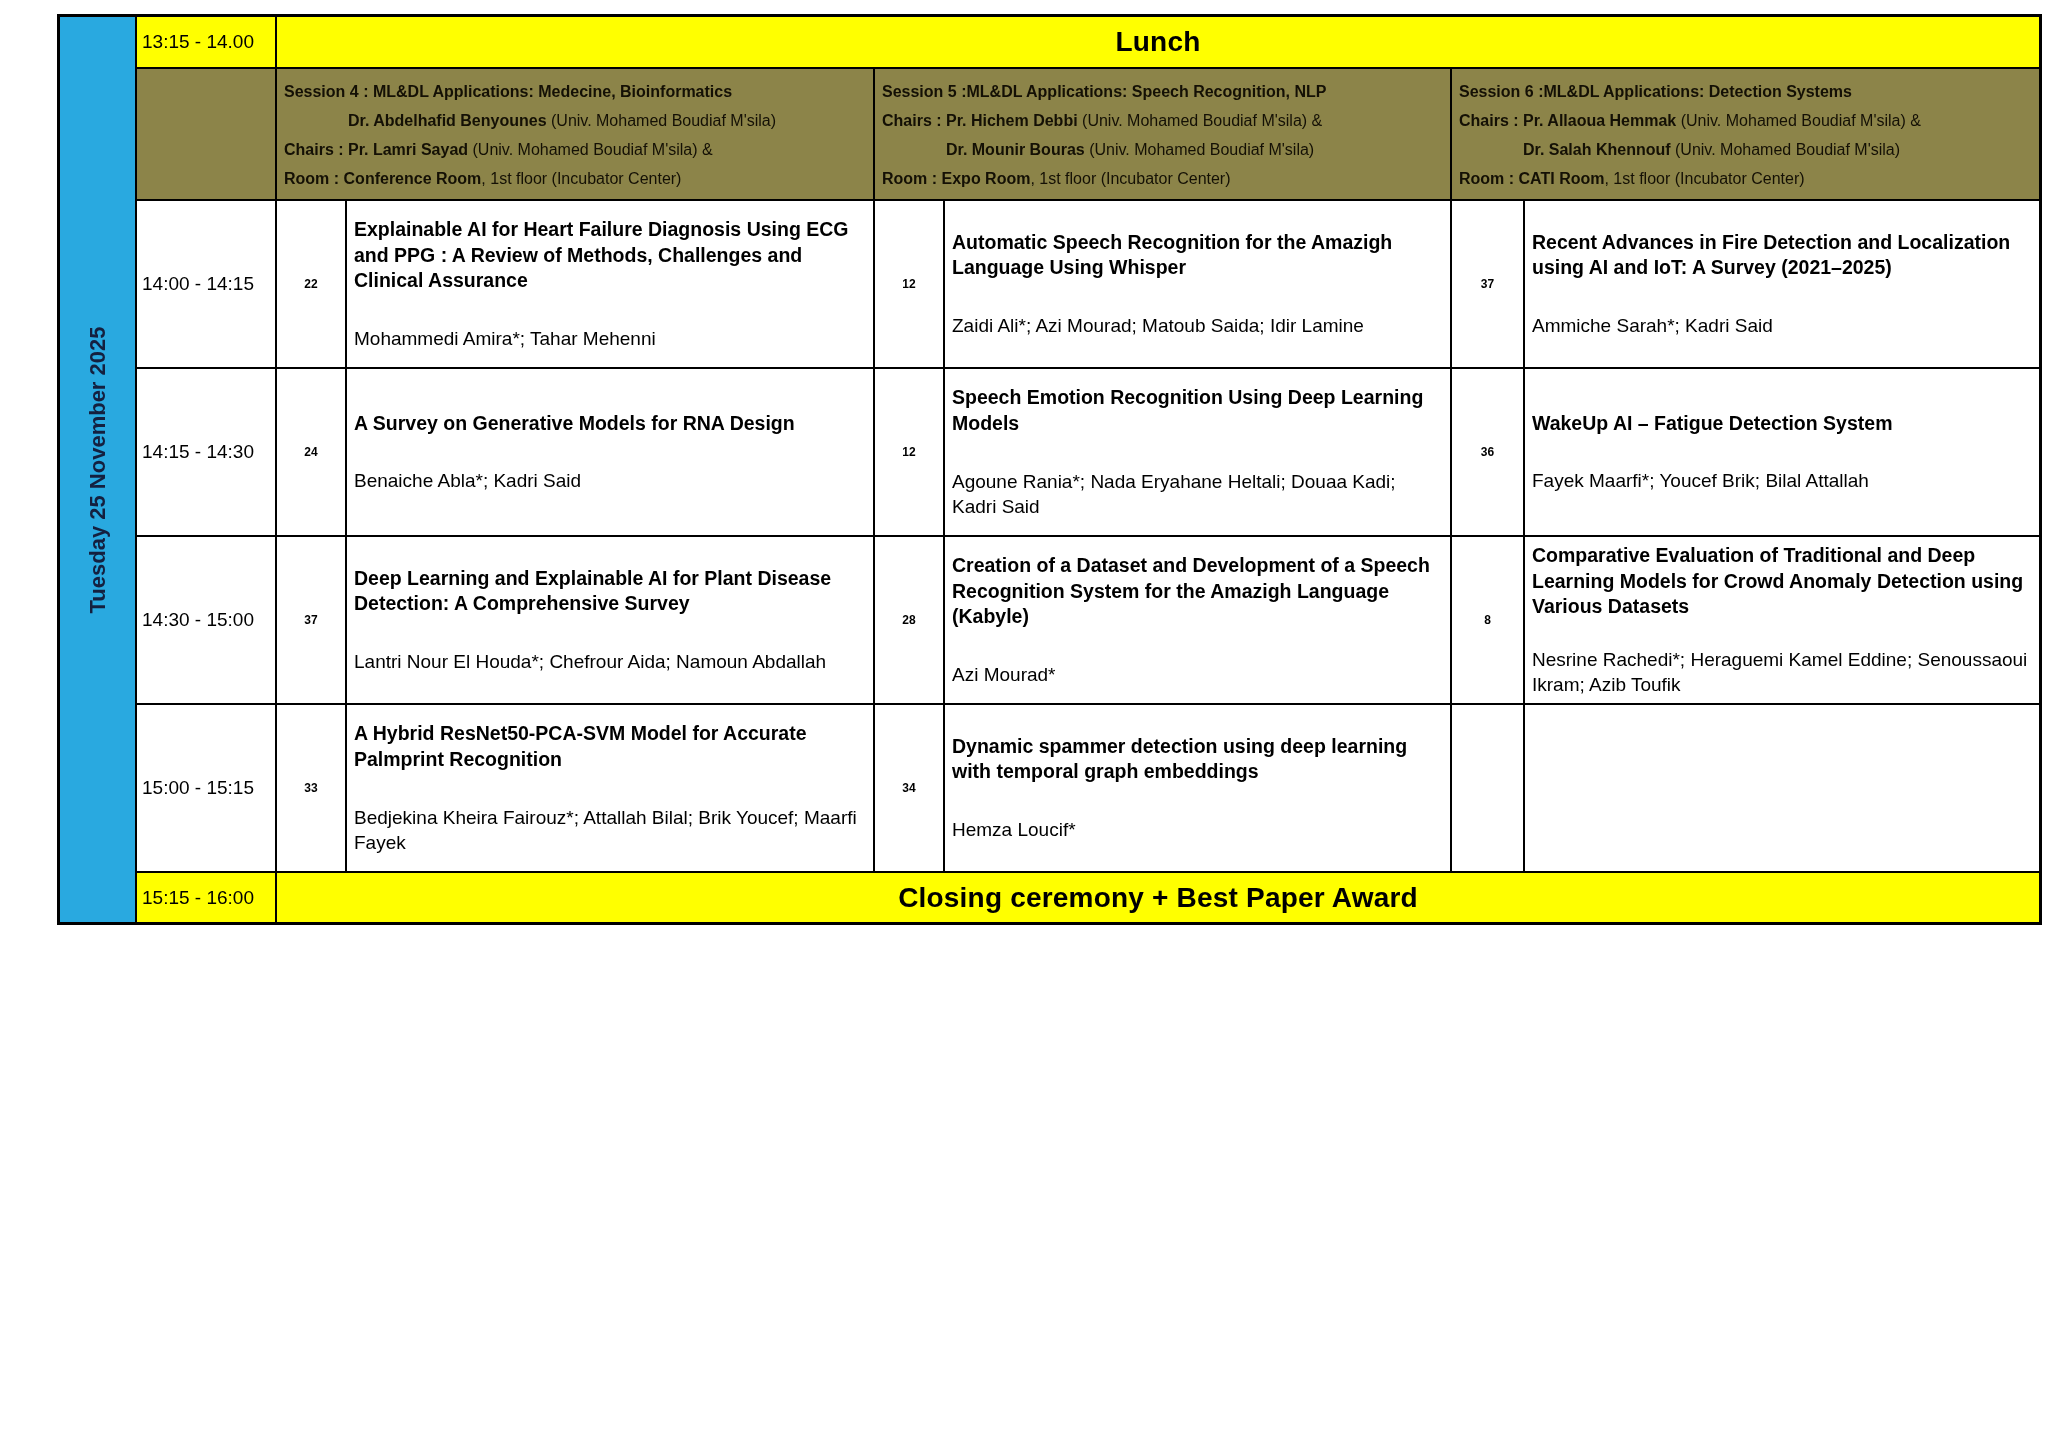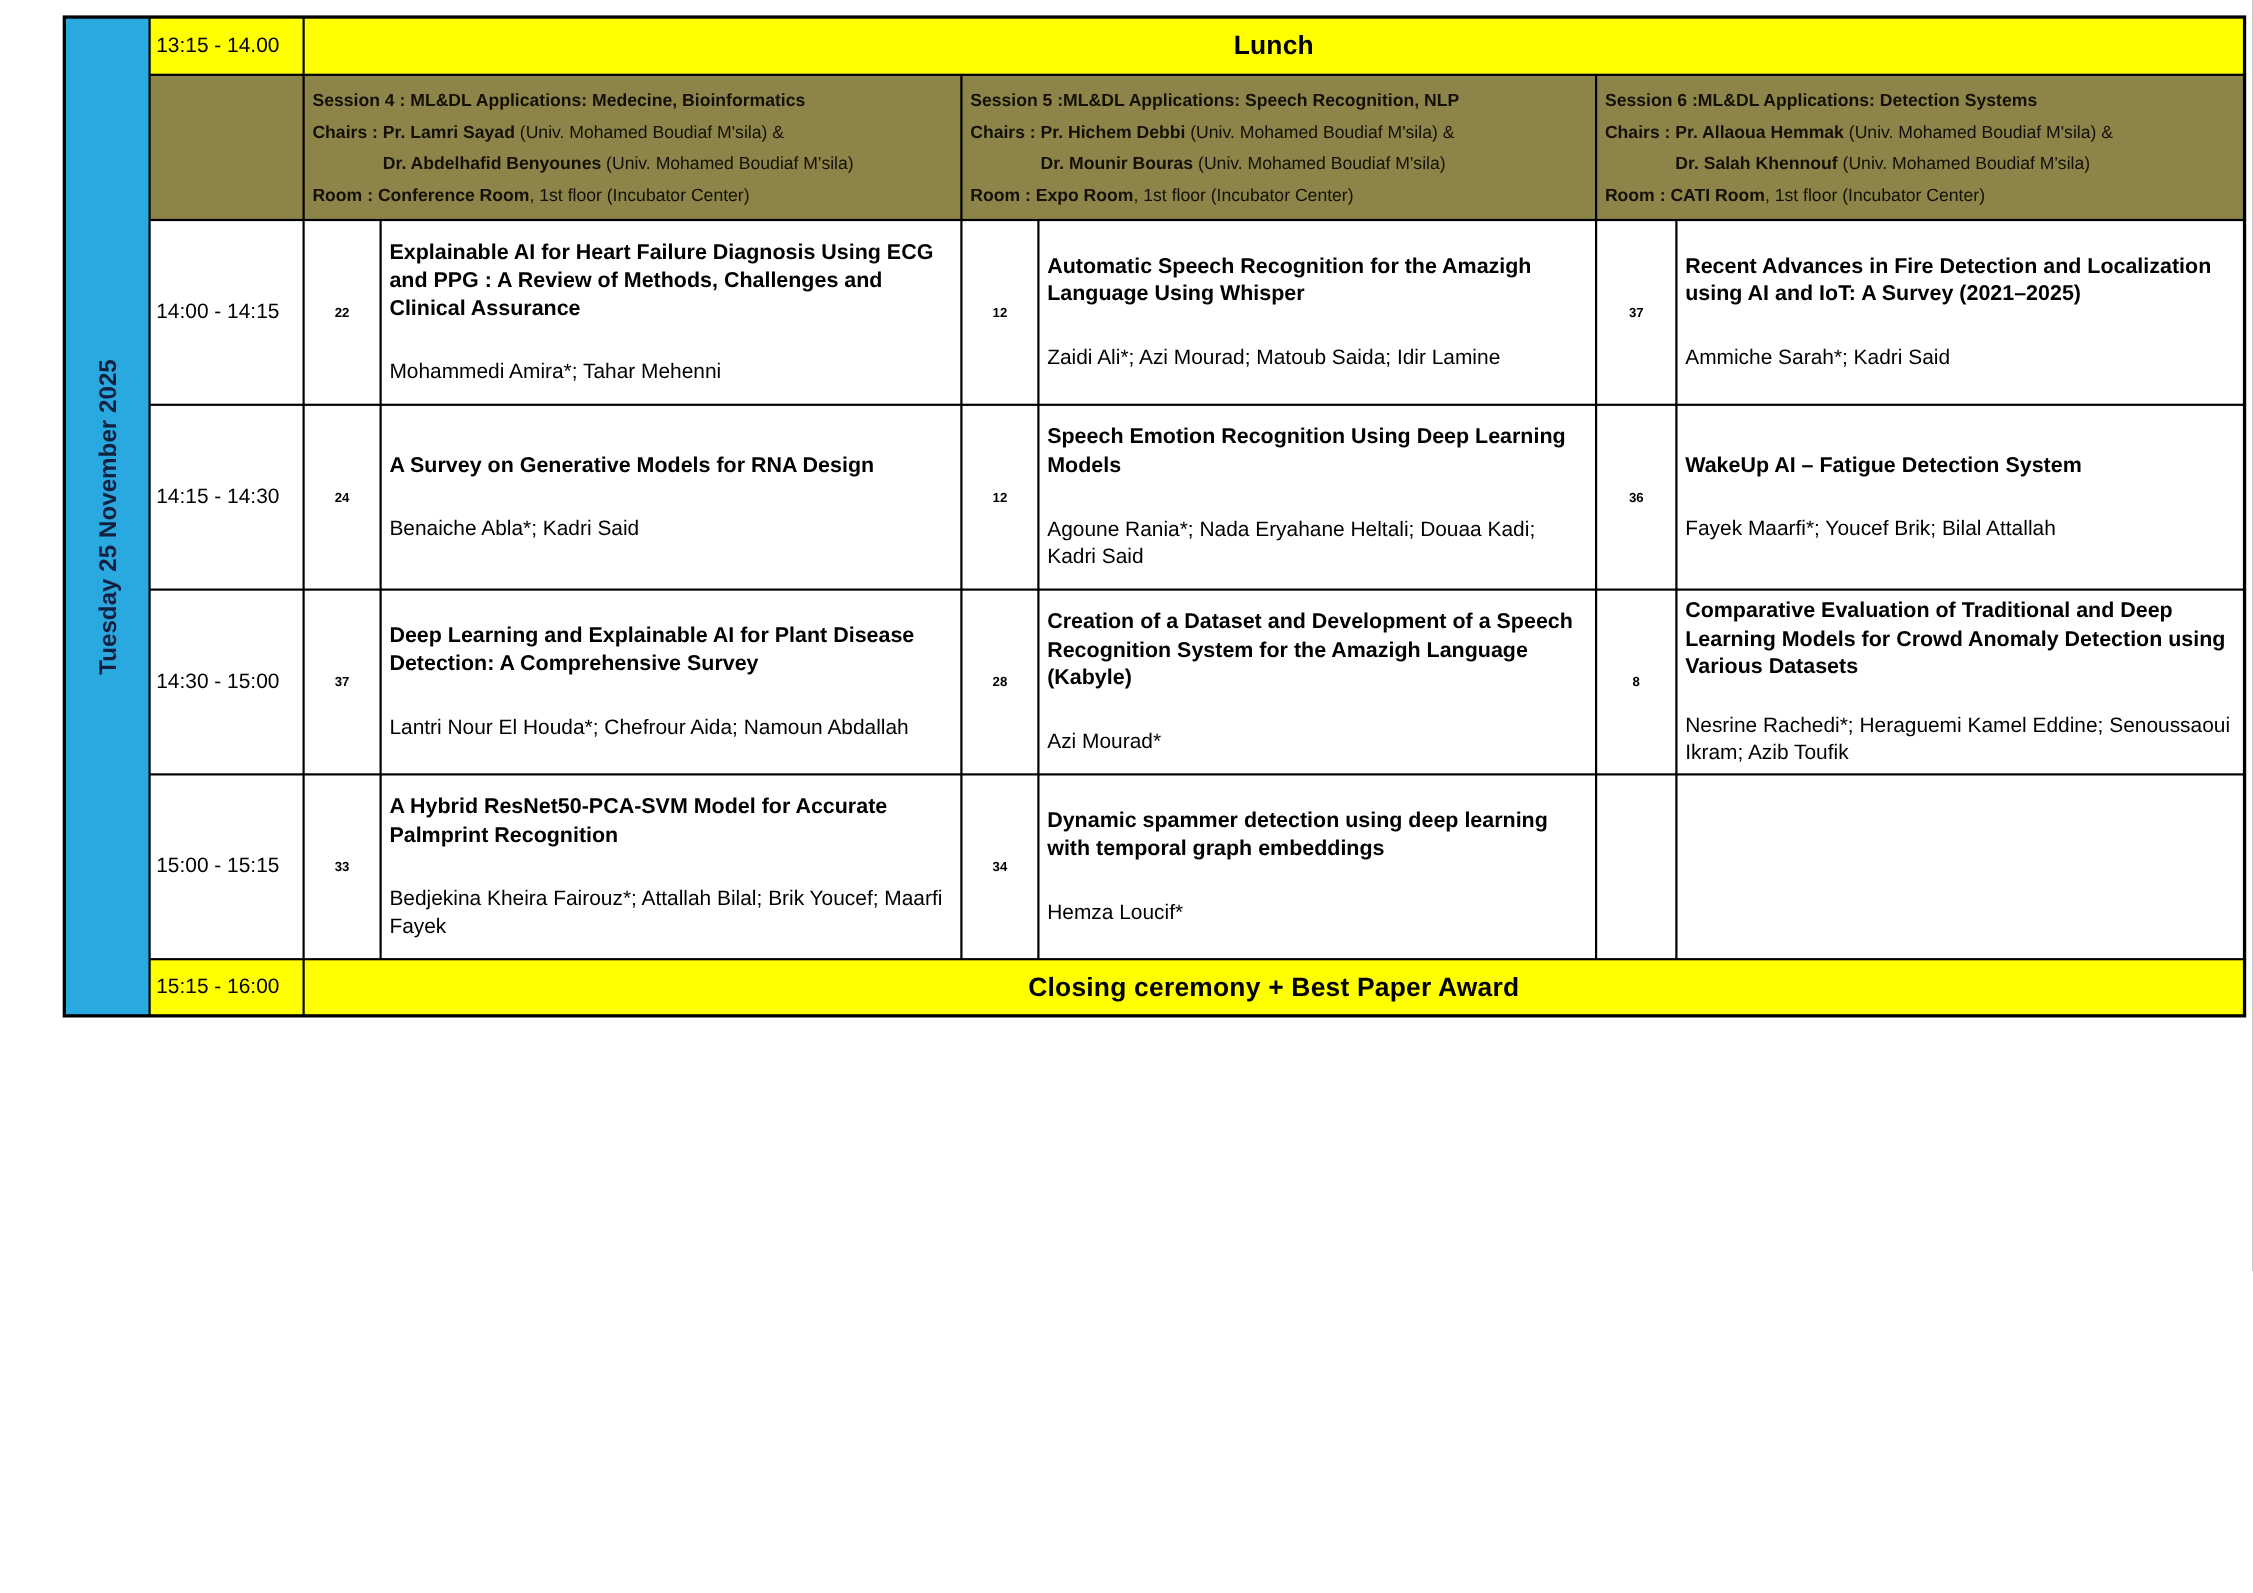--- a/index.html
+++ b/index.html
@@ -11,21 +11,21 @@
        font-family:"Liberation Sans",sans-serif;color:#000;}
   .schedule{position:absolute;left:57px;top:14px;display:grid;
     grid-template-columns:75px 138px 68px 526px 68px 505px 71px 514px;
     grid-template-rows:50px 130px 166px 166px 166px 166px 49px;
     gap:2px;background:var(--c-border);padding:3px;}
   .cell{background:#fff;min-width:0;min-height:0}
   .yellow{background:var(--c-yellow)}
   .olive{background:var(--c-olive)}
   .blue{background:var(--c-blue)}
   .banner{display:flex;align-items:center;justify-content:center;
-          font-weight:700;font-size:24px;letter-spacing:.2px}
+          font-weight:700;font-size:28px;letter-spacing:.2px}
   .time{display:flex;align-items:center;padding-left:5px;font-size:19px;white-space:nowrap}
   .pid{display:flex;align-items:center;justify-content:center;font-weight:700;font-size:12px}
   .paper{display:flex;flex-direction:column;justify-content:center;padding:6px 8px 6px 7px}
   .title{font-weight:700;font-size:19.5px;line-height:1.32}
   .authors{font-size:19px;line-height:1.32}
   .sp{flex:0 1 32px;min-height:0}
   .shead{display:flex;flex-direction:column;justify-content:center;
          padding:6px 6px 4px 7px;font-size:16px;line-height:29px;color:#141005}
   .shl{white-space:nowrap;overflow:hidden}
   .shl b,.shead .t{font-weight:700}
@@ -44,22 +44,22 @@
     <span>Tuesday 25 November 2025</span>
   </div>
 
   <div class="cell yellow time" style="grid-area:1/2/2/3">13:15 - 14.00</div>
   <div class="cell yellow banner" style="grid-area:1/3/2/9">Lunch</div>
 
   <div class="cell olive" style="grid-area:2/2/3/3"></div>
 
   <div class="cell olive shead" style="grid-area:2/3/3/5">
     <div class="shl t">Session 4 : ML&amp;DL Applications: Medecine, Bioinformatics</div>
+    <div class="shl indent"><b>Dr. Abdelhafid Benyounes</b><span> (Univ. Mohamed Boudiaf M'sila)</span></div>
     <div class="shl"><b>Chairs : </b><b>Pr. Lamri Sayad</b><span> (Univ. Mohamed Boudiaf M'sila) &amp;</span></div>
-    <div class="shl indent"><b>Dr. Abdelhafid Benyounes</b><span> (Univ. Mohamed Boudiaf M'sila)</span></div>
     <div class="shl"><b>Room : </b><b>Conference Room</b><span>, 1st floor (Incubator Center)</span></div>
   </div>
 
   <div class="cell olive shead" style="grid-area:2/5/3/7">
     <div class="shl t">Session 5 :ML&amp;DL Applications: Speech Recognition, NLP</div>
     <div class="shl"><b>Chairs : </b><b>Pr. Hichem Debbi</b><span> (Univ. Mohamed Boudiaf M'sila) &amp;</span></div>
     <div class="shl indent"><b>Dr. Mounir Bouras</b><span> (Univ. Mohamed Boudiaf M'sila)</span></div>
     <div class="shl"><b>Room : </b><b>Expo Room</b><span>, 1st floor (Incubator Center)</span></div>
   </div>
 

